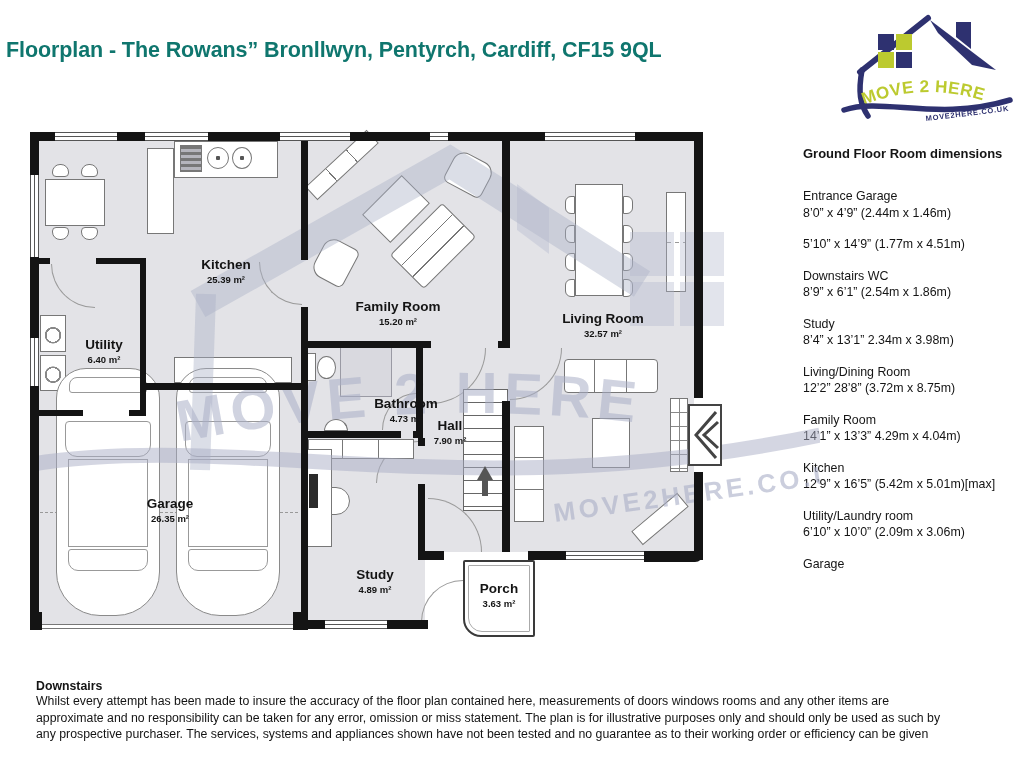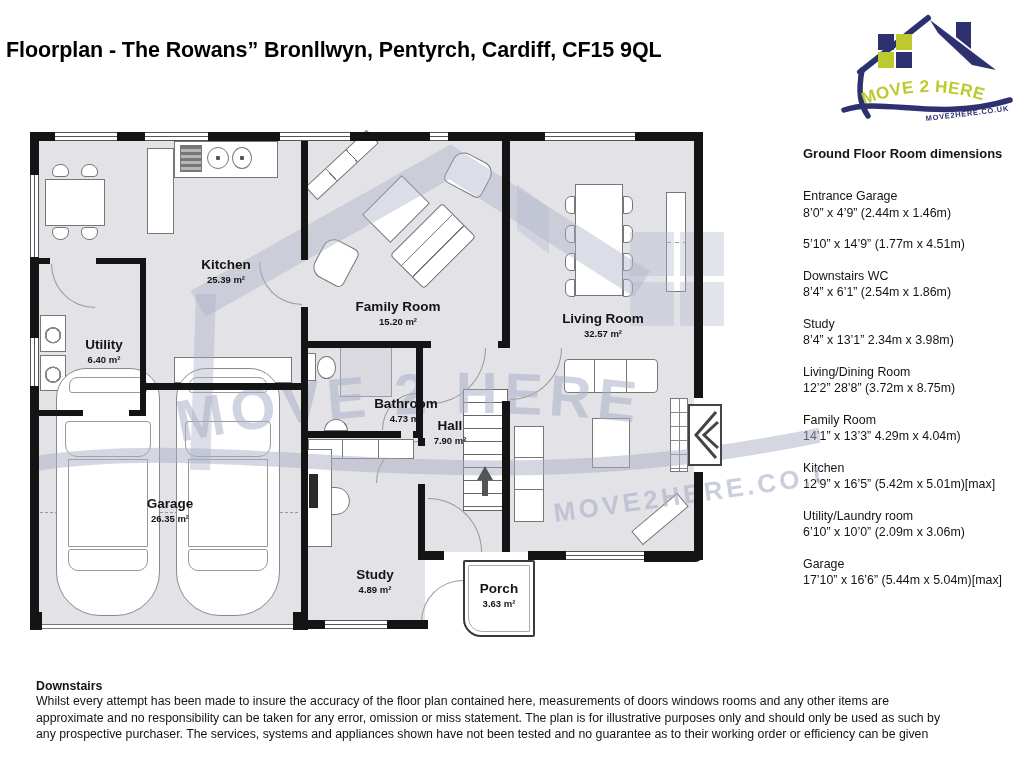--- a/index.html
+++ b/index.html
@@ -1,19 +1,19 @@
 <!DOCTYPE html>
 <html><head>
 <meta charset="utf-8">
 <style>
   html,body{margin:0;padding:0}
   body{width:1024px;height:768px;position:relative;background:#fff;
        font-family:"Liberation Sans",sans-serif;overflow:hidden;color:#141414}
   .abs{position:absolute}
-  #title{position:absolute;left:6px;top:38px;font-size:21.5px;font-weight:bold;color:#000000;letter-spacing:-.1px}
+  #title{position:absolute;left:6px;top:38px;font-size:21.5px;font-weight:bold;color:#0f766e;letter-spacing:-.1px}
   
   #plan{position:absolute;left:30px;top:132px;width:676px;height:530px}
   .room{position:absolute;background:#e3e3e7;z-index:1}
   .w{position:absolute;background:#141414;z-index:4}
   .win{position:absolute;z-index:5;background:linear-gradient(to bottom,#555 0 1px,#fff 1px 4px,#555 4px 5px,#fff 5px 8px,#555 8px 9px)}
   .winv{position:absolute;z-index:5;background:linear-gradient(to right,#555 0 1px,#fff 1px 4px,#555 4px 5px,#fff 5px 8px,#555 8px 9px)}
   .f{position:absolute;background:#fff;border:1px solid #777;z-index:2;box-sizing:border-box}
   .dark{background:#9a9aa2;background-image:repeating-linear-gradient(to bottom,#777 0 3px,#b5b5bc 3px 6px)}
   .bowl{border-radius:50%;background:#fff radial-gradient(circle at 50% 50%,#555 0 2px,transparent 2.5px)}
   .circ{background:#fff radial-gradient(circle at 50% 55%,transparent 0 6.5px,#888 6.5px 8px,transparent 8.5px)}
@@ -276,21 +276,21 @@
   <div class="hd">Ground Floor Room dimensions</div>
   <div class="pitem">
     <div>Entrance Garage</div>
     <div>8’0” x 4’9” (2.44m x 1.46m)</div>
   </div>
   <div class="pitem">
     <div>5’10” x 14’9” (1.77m x 4.51m)</div>
   </div>
   <div class="pitem">
     <div>Downstairs WC</div>
-    <div>8’4” x 6’1” (2.54m x 1.86m)</div>
+    <div>8’9” x 6’1” (2.54m x 1.86m)</div>
   </div>
   <div class="pitem">
     <div>Study</div>
     <div>8’4” x 13’1” 2.34m x 3.98m)</div>
   </div>
   <div class="pitem">
     <div>Living/Dining Room</div>
     <div>12’2” 28’8” (3.72m x 8.75m)</div>
   </div>
   <div class="pitem">
@@ -300,20 +300,19 @@
   <div class="pitem">
     <div>Kitchen</div>
     <div>12’9” x 16’5” (5.42m x 5.01m)[max]</div>
   </div>
   <div class="pitem">
     <div>Utility/Laundry room</div>
     <div>6’10” x 10’0” (2.09m x 3.06m)</div>
   </div>
   <div class="pitem">
     <div>Garage</div>
-    <div>17’10” x 16’6” (5.44m x 5.04m)[max]</div>
   </div>
 </div>
 
 <div id="disc">
   <div class="hd">Downstairs</div>
   <div class="bd">Whilst every attempt has been made to insure the accuracy of the floor plan contained here, measurements of doors windows rooms and any other items are approximate and no responsibility can be taken for any error, omission or miss statement. The plan is for illustrative purposes only and should only be used as such by any prospective purchaser. The services, systems and appliances shown have not been tested and no guarantee as to their working order or efficiency can be given</div>
 </div>
 
 </body></html>

